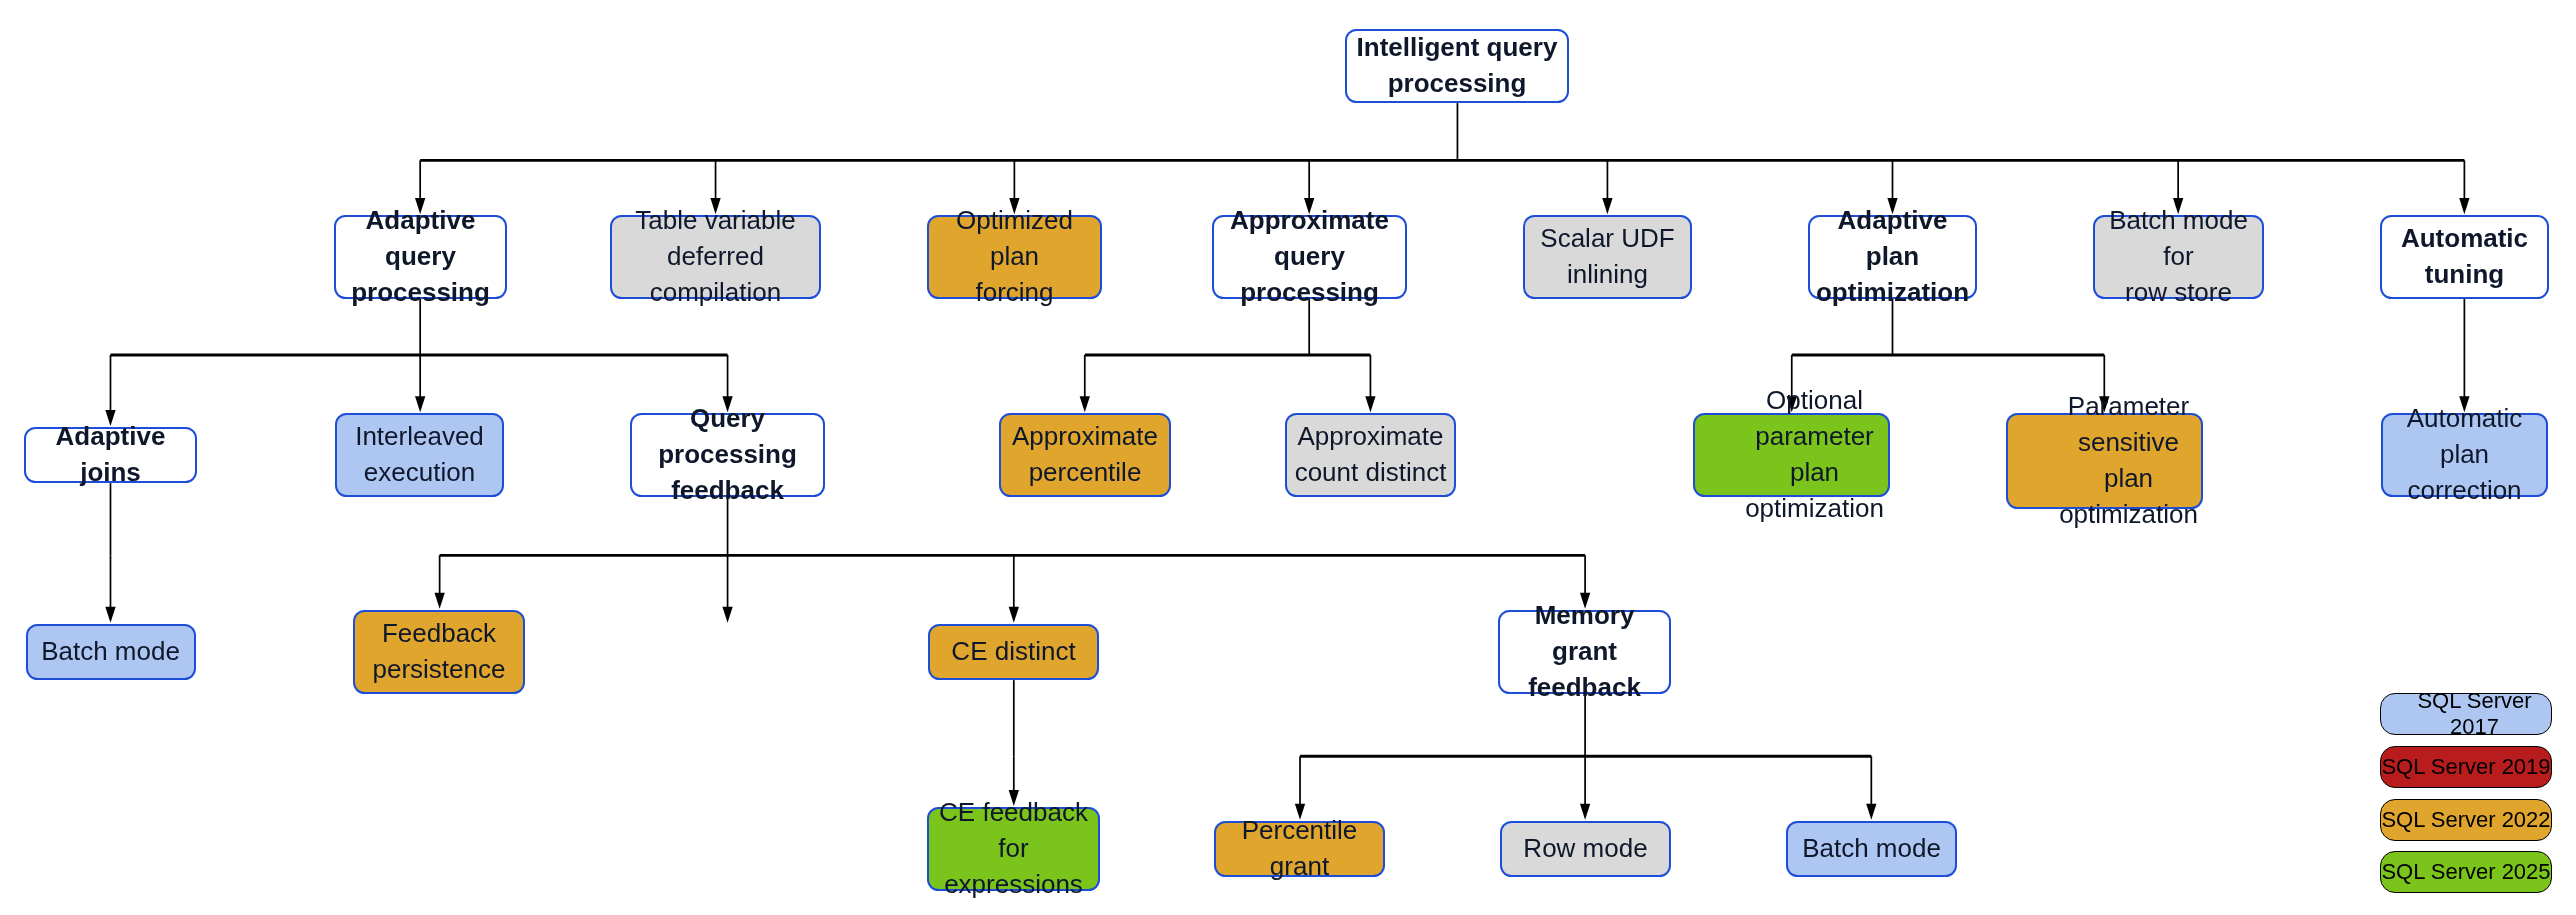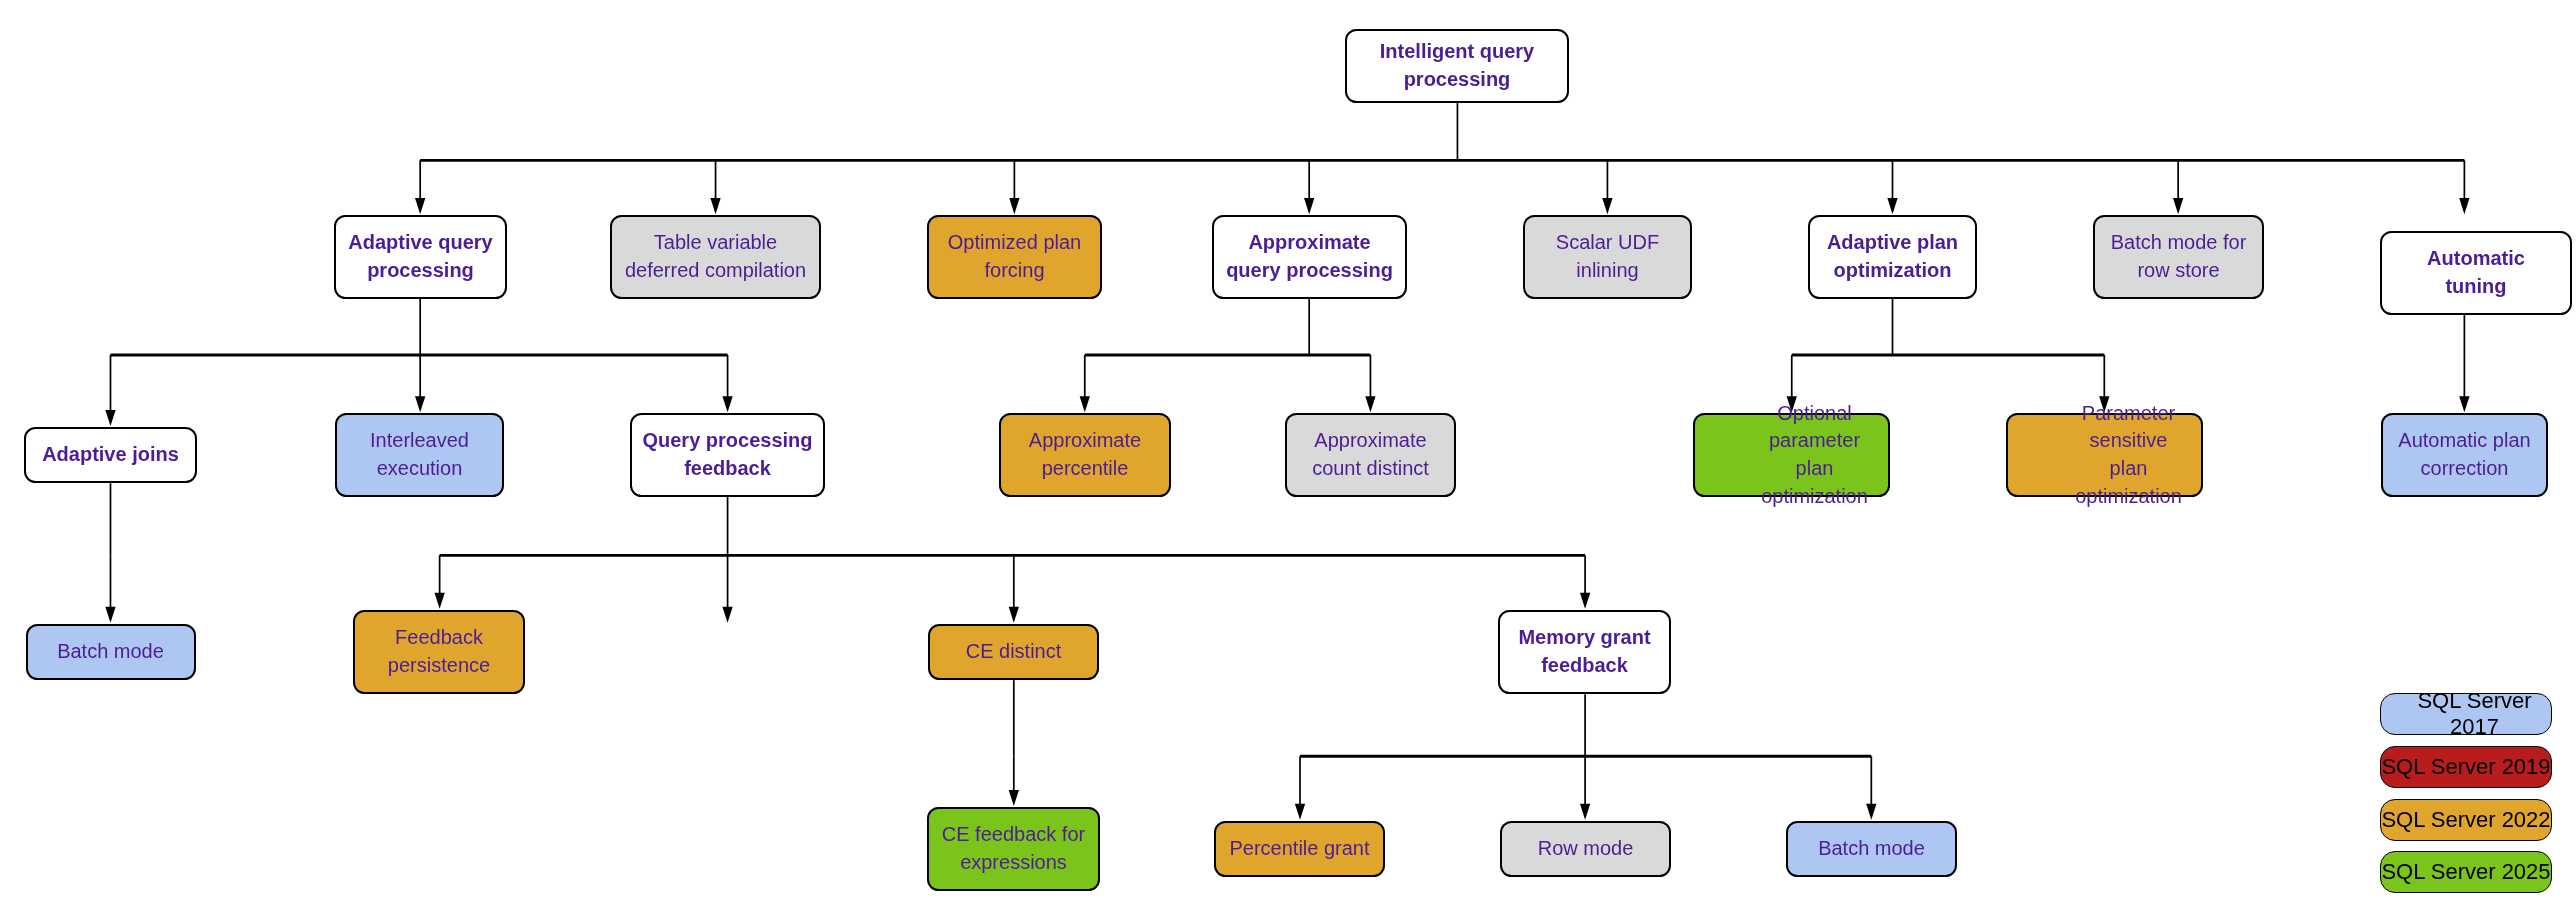--- a/index.html
+++ b/index.html
@@ -12,29 +12,29 @@
     overflow: hidden;
   }
   #connectors {
     position: absolute;
     left: 0; top: 0;
     width: 2576px; height: 916px;
   }
   .node {
     position: absolute;
     box-sizing: border-box;
-    border: 2px solid #000000;
+    border: 2px solid #1d4ed8;
     border-radius: 11.4px;
     display: flex;
     align-items: center;
     justify-content: center;
     text-align: center;
-    font-size: 20px;
+    font-size: 26px;
     line-height: 1.38;
-    color: #4c1d95;
+    color: #0f172a;
     font-weight: 400;
   }
   .node.bold { font-weight: 700; }
   .legend-item {
     position: absolute;
     box-sizing: border-box;
     border: 1.7px solid #000000;
     border-radius: 15px;
     display: flex;
     align-items: center;
@@ -133,42 +133,42 @@
     </div>
     <div class="node" style="left: 1523px; top: 215px; width: 169px; height: 84px; background: rgb(217, 217, 217);">
       <span>Scalar UDF<br>inlining</span>
     </div>
     <div class="node bold" style="left: 1808px; top: 215px; width: 169px; height: 84px; background: rgb(255, 255, 255);">
       <span>Adaptive plan<br>optimization</span>
     </div>
     <div class="node" style="left: 2093px; top: 215px; width: 171px; height: 84px; background: rgb(217, 217, 217);">
       <span>Batch mode for<br>row store</span>
     </div>
-    <div class="node bold" style="left: 2380px; top: 215px; width: 192px; height: 84px; background: rgb(255, 255, 255); margin-top: 16px;">
+    <div class="node bold" style="left: 2380px; top: 215px; width: 169px; height: 84px; background: rgb(255, 255, 255);">
       <span>Automatic<br>tuning</span>
     </div>
     <div class="node bold" style="left: 24px; top: 427px; width: 173px; height: 56px; background: rgb(255, 255, 255);">
       <span>Adaptive joins</span>
     </div>
     <div class="node" style="left: 335px; top: 413px; width: 169px; height: 84px; background: rgb(174, 198, 242); align-items: center;">
       <span>Interleaved<br>execution</span>
     </div>
     <div class="node bold" style="left: 630px; top: 413px; width: 195px; height: 84px; background: rgb(255, 255, 255);">
       <span>Query processing<br>feedback</span>
     </div>
     <div class="node" style="left: 999px; top: 413px; width: 172px; height: 84px; background: rgb(223, 165, 44);">
       <span>Approximate<br>percentile</span>
     </div>
     <div class="node" style="left: 1285px; top: 413px; width: 171px; height: 84px; background: rgb(217, 217, 217);">
       <span>Approximate<br>count distinct</span>
     </div>
     <div class="node" style="left: 1693px; top: 413px; width: 197px; height: 84px; background: rgb(122, 196, 28); padding-left: 46px;">
       <span>Optional parameter<br>plan optimization</span>
     </div>
-    <div class="node" style="left: 2006px; top: 413px; width: 197px; height: 84px; background: rgb(223, 165, 44); padding-left: 48px;">
+    <div class="node" style="left: 2006px; top: 413px; width: 197px; height: 96px; background: rgb(223, 165, 44); padding-left: 48px;">
       <span>Parameter sensitive<br>plan optimization</span>
     </div>
     <div class="node" style="left: 2381px; top: 413px; width: 167px; height: 84px; background: rgb(174, 198, 242);">
       <span>Automatic plan<br>correction</span>
     </div>
     <div class="node" style="left: 25.5px; top: 624px; width: 170px; height: 56px; background: rgb(174, 198, 242);">
       <span>Batch mode</span>
     </div>
     <div class="node" style="left: 353px; top: 610px; width: 172px; height: 84px; background: rgb(223, 165, 44);">
       <span>Feedback<br>persistence</span>

